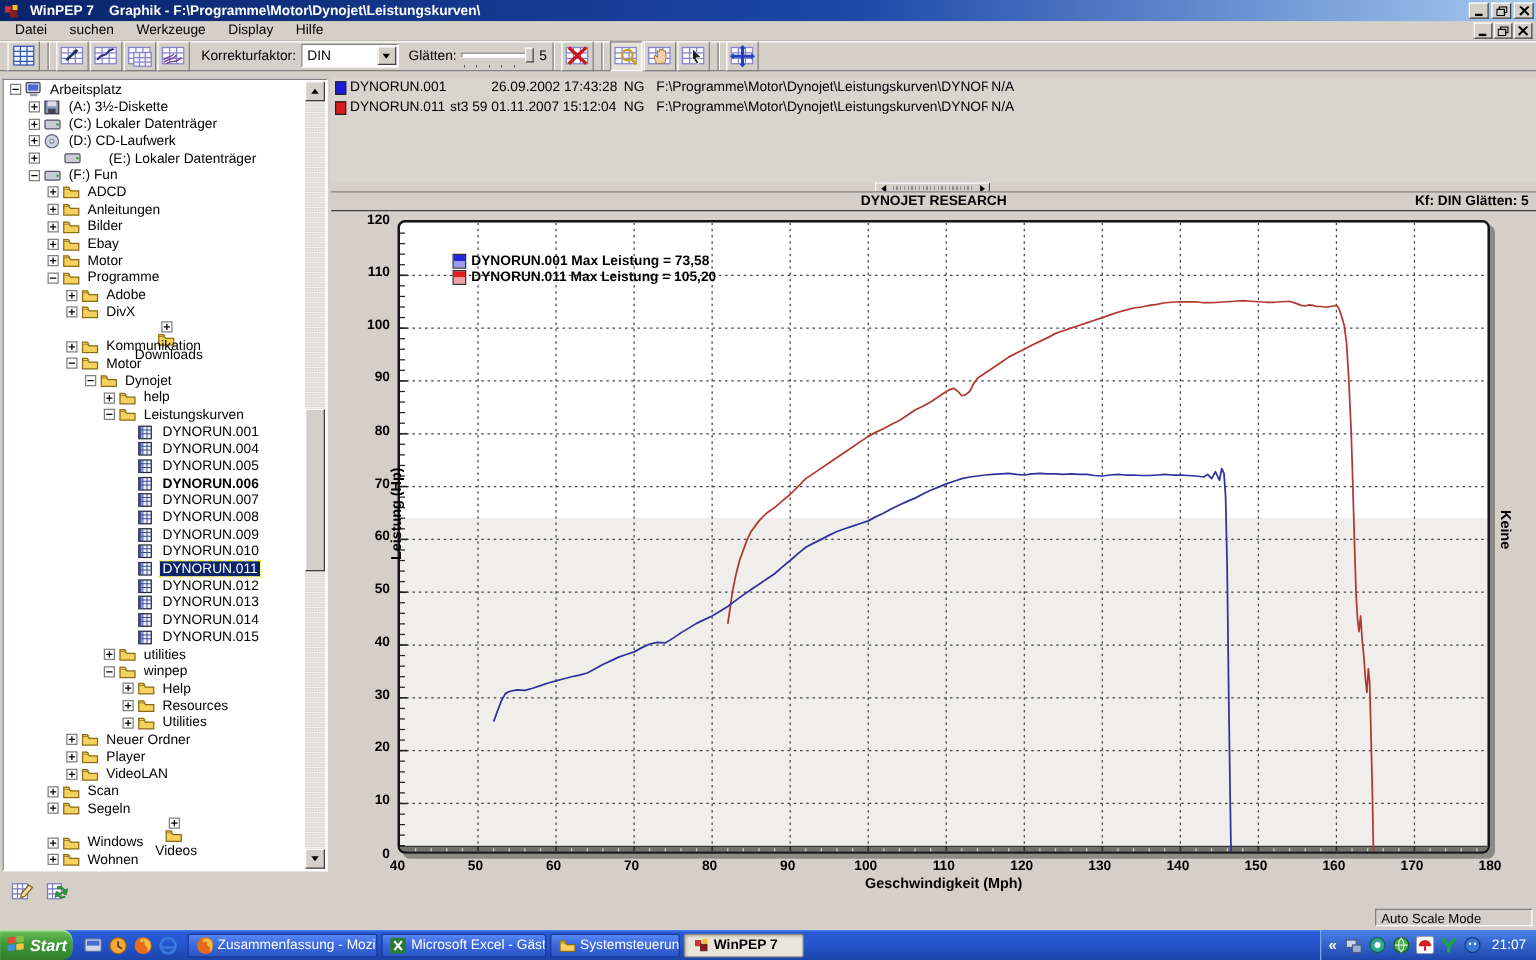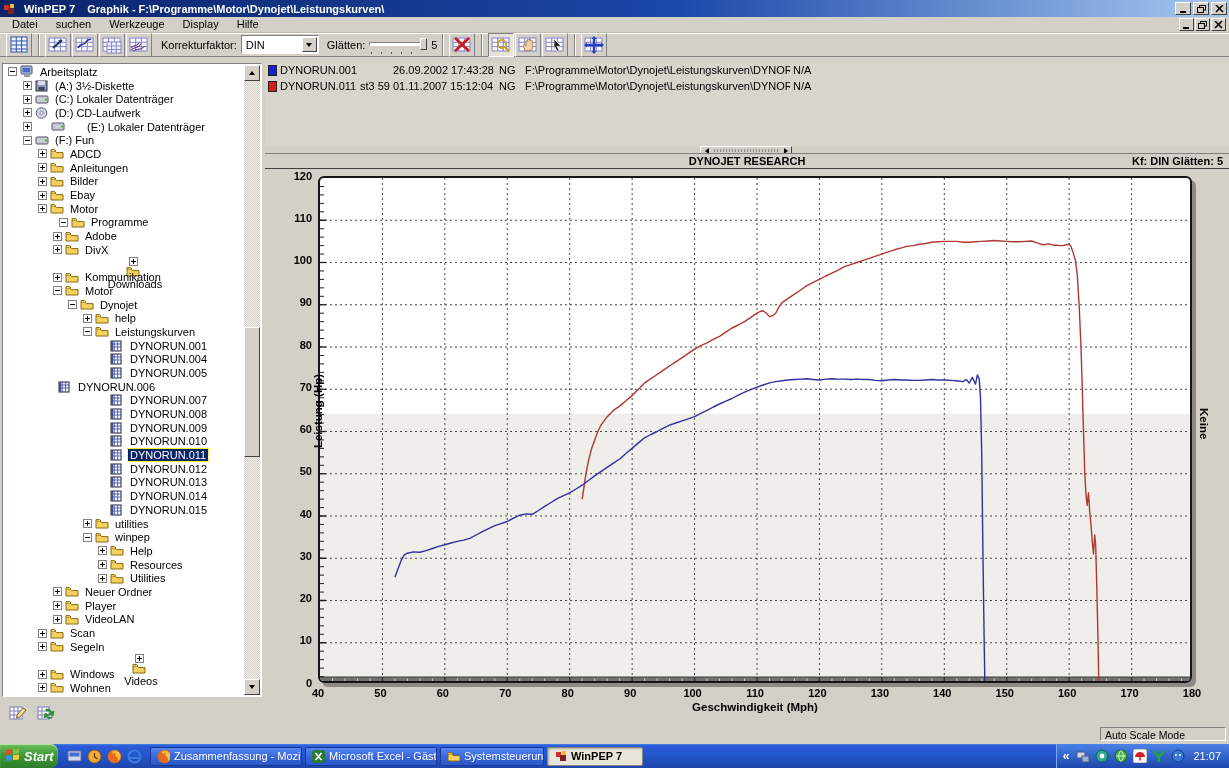--- a/index.html
+++ b/index.html
@@ -405,21 +405,21 @@
         <div class="trow" style="padding-left: 34px;">
           <span class="texp plus"></span>
           <span class="ticon">
             <svg width="14" height="11">
               <path d="M1 3h4l1.4 1.6H13V10H1z" fill="#f6d15e" stroke="#8a6a14"></path>
               <path d="M1 3V1.6h3.6L6 3" fill="#f6d15e" stroke="#8a6a14"></path>
             </svg>
           </span>
           <span class="tlabel2">Motor</span>
         </div>
-        <div class="trow" style="padding-left: 34px; margin-left: 21px;">
+        <div class="trow" style="padding-left: 34px;">
           <span class="texp "></span>
           <span class="ticon">
             <svg width="14" height="11">
               <path d="M1 3h4l1.4 1.6H13V10H1z" fill="#f6d15e" stroke="#8a6a14"></path>
               <path d="M1 3V1.6h3.6L6 3" fill="#f6d15e" stroke="#8a6a14"></path>
             </svg>
           </span>
           <span class="tlabel2">Programme</span>
         </div>
         <div class="trow" style="padding-left: 49px;">
@@ -528,21 +528,21 @@
           <span class="texp-none"></span>
           <span class="ticon">
             <svg width="12" height="12">
               <rect x="1" y="1" width="10" height="10" fill="#f4f4ff" stroke="#223"></rect>
               <path d="M1 4h10M1 7h10M4.3 1v10M7.6 1v10" stroke="#3a4a9a" stroke-width=".8"></path>
               <rect x="1" y="1" width="2.2" height="10" fill="#44508a"></rect>
             </svg>
           </span>
           <span class="tlabel2">DYNORUN.005</span>
         </div>
-        <div class="trow" style="padding-left: 42px;">
+        <div class="trow" style="padding-left: 94px; font-weight: bold;">
           <span class="texp-none"></span>
           <span class="ticon">
             <svg width="12" height="12">
               <rect x="1" y="1" width="10" height="10" fill="#f4f4ff" stroke="#223"></rect>
               <path d="M1 4h10M1 7h10M4.3 1v10M7.6 1v10" stroke="#3a4a9a" stroke-width=".8"></path>
               <rect x="1" y="1" width="2.2" height="10" fill="#44508a"></rect>
             </svg>
           </span>
           <span class="tlabel2">DYNORUN.006</span>
         </div>
@@ -999,20 +999,30 @@
         <line x1="0" y1="50.69999999999999" x2="4" y2="50.69999999999999" stroke="#222" stroke-width="1"></line>
         <line x1="0" y1="42.25" x2="6" y2="42.25" stroke="#222" stroke-width="1.3"></line>
         <line x1="0" y1="33.80000000000001" x2="4" y2="33.80000000000001" stroke="#222" stroke-width="1"></line>
         <line x1="0" y1="25.350000000000023" x2="4" y2="25.350000000000023" stroke="#222" stroke-width="1"></line>
         <line x1="0" y1="16.899999999999977" x2="4" y2="16.899999999999977" stroke="#222" stroke-width="1"></line>
         <line x1="0" y1="8.450000000000045" x2="4" y2="8.450000000000045" stroke="#222" stroke-width="1"></line>
         <polyline points="262.2,321.1 264.1,308.4 265.9,295.8 268.4,283.1 271.6,270.4 274.7,261.9 277.8,253.5 280.9,247.2 284.1,242.9 287.2,238.7 293.4,232.4 299.7,228.1 305.9,222.7 312.1,217.6 318.4,211.3 324.6,204.9 330.9,200.7 337.1,196.5 343.4,192.2 349.6,188.0 355.8,183.8 362.1,179.6 368.3,175.3 374.6,171.1 380.8,167.7 387.1,164.8 393.3,161.4 399.5,158.4 405.8,154.2 412.0,150.0 418.3,147.0 424.5,143.6 430.8,139.4 437.0,135.2 440.1,133.5 443.2,132.7 446.4,135.2 449.5,138.6 452.6,137.7 455.7,135.2 458.9,128.9 462.0,124.6 468.2,120.4 474.5,116.2 480.7,112.0 486.9,107.7 493.2,104.4 499.4,101.4 505.7,98.0 511.9,95.1 518.2,92.1 524.4,88.7 530.6,86.6 536.9,84.5 543.1,82.4 549.4,80.3 555.6,78.2 561.9,76.1 568.1,73.9 574.3,71.8 580.6,70.1 586.8,68.4 593.1,67.6 599.3,66.3 605.6,65.5 611.8,64.2 618.0,63.8 624.3,63.4 630.5,63.4 636.8,63.4 643.0,64.2 649.3,64.2 655.5,63.8 661.7,63.4 668.0,63.0 674.2,62.5 680.5,63.0 686.7,63.4 693.0,63.8 699.2,63.8 705.4,63.4 711.7,63.0 717.9,65.1 721.0,66.3 724.2,66.8 727.3,65.9 730.4,66.3 733.5,67.2 736.7,67.2 739.8,67.6 742.9,67.6 746.0,66.8 749.1,66.3 751.0,68.4 752.9,73.9 755.4,82.4 757.3,97.2 759.1,126.8 761.0,169.0 762.3,211.3 763.5,253.5 764.8,295.8 766.0,316.9 767.2,327.4 768.5,314.8 769.7,333.8 771.0,346.5 772.2,363.4 773.5,376.0 774.7,357.0 775.7,367.6 776.6,401.4 777.9,456.3 778.8,507.0" fill="none" stroke="#b13832" stroke-width="1.4" stroke-linejoin="round"></polyline>
         <polyline points="74.9,399.3 78.0,390.8 81.2,382.4 84.3,376.9 87.4,375.2 93.6,373.9 99.9,374.3 106.1,372.6 112.4,370.5 118.6,368.4 124.9,366.7 131.1,365.0 137.3,363.4 143.6,362.1 149.8,360.4 156.1,357.0 162.3,353.6 168.6,350.7 174.8,347.7 181.0,345.6 187.3,343.5 193.5,340.1 199.8,337.2 206.0,335.9 212.3,336.3 218.5,332.5 224.7,328.3 231.0,324.5 237.2,320.7 243.5,317.7 249.7,314.8 256.0,311.0 262.2,307.2 268.4,302.5 274.7,297.9 280.9,293.6 287.2,289.4 293.4,285.2 299.7,281.0 305.9,275.5 312.1,270.4 318.4,264.9 324.6,259.8 330.9,256.5 337.1,253.5 343.4,250.1 349.6,247.2 355.8,245.0 362.1,242.9 368.3,240.8 374.6,238.7 380.8,235.3 387.1,232.4 393.3,229.0 399.5,226.0 405.8,223.1 412.0,220.5 418.3,217.2 424.5,214.2 430.8,211.7 437.0,209.1 443.2,207.0 449.5,204.9 455.7,203.6 462.0,202.8 468.2,202.0 474.5,201.5 480.7,201.1 486.9,200.7 493.2,201.5 499.4,202.0 505.7,201.1 511.9,200.7 518.2,201.1 524.4,201.1 530.6,201.5 536.9,201.1 543.1,201.5 549.4,201.5 555.6,202.4 561.9,202.8 568.1,202.0 574.3,201.5 580.6,202.0 586.8,202.0 593.1,202.4 599.3,202.4 605.6,202.0 611.8,201.5 618.0,202.0 624.3,202.0 630.5,202.4 636.8,202.8 643.0,203.6 646.1,201.5 649.3,204.9 652.4,199.4 655.5,206.2 657.4,196.9 659.2,200.7 660.5,219.7 661.7,274.6 663.0,380.3 664.2,464.8 664.9,507.0" fill="none" stroke="#31319c" stroke-width="1.4" stroke-linejoin="round"></polyline>
       </svg>
   </div>
+  <div id="legend">
+      <div class="legrow">
+        <span class="legswatch" style="background: linear-gradient(rgb(38, 38, 216) 0px, rgb(38, 38, 216) 50%, rgb(154, 154, 240) 50%, rgb(154, 154, 240) 100%);"></span>
+        <span class="legtext">DYNORUN.001 Max Leistung = 73,58</span>
+      </div>
+      <div class="legrow">
+        <span class="legswatch" style="background: linear-gradient(rgb(224, 32, 32) 0px, rgb(224, 32, 32) 50%, rgb(240, 160, 160) 50%, rgb(240, 160, 160) 100%);"></span>
+        <span class="legtext">DYNORUN.011 Max Leistung = 105,20</span>
+      </div>
+    </div>
   <div id="ylabel">Leistung (Hp)</div>
   <div id="xlabel">Geschwindigkeit (Mph)</div>
   <div id="right-keine">Keine</div>
   <div id="ticks-layer">
       <div class="ytick" style="left: 280px; top: 676.5px;">0</div>
       <div class="ytick" style="left: 280px; top: 634.25px;">10</div>
       <div class="ytick" style="left: 280px; top: 592px;">20</div>
       <div class="ytick" style="left: 280px; top: 549.75px;">30</div>
       <div class="ytick" style="left: 280px; top: 507.5px;">40</div>
       <div class="ytick" style="left: 280px; top: 465.25px;">50</div>

